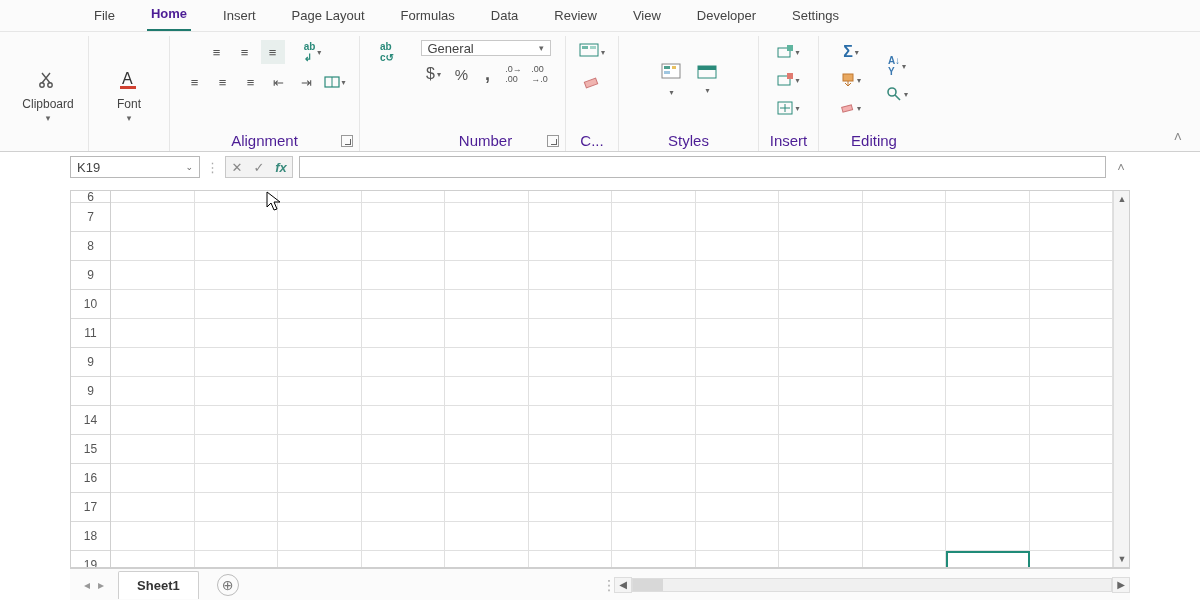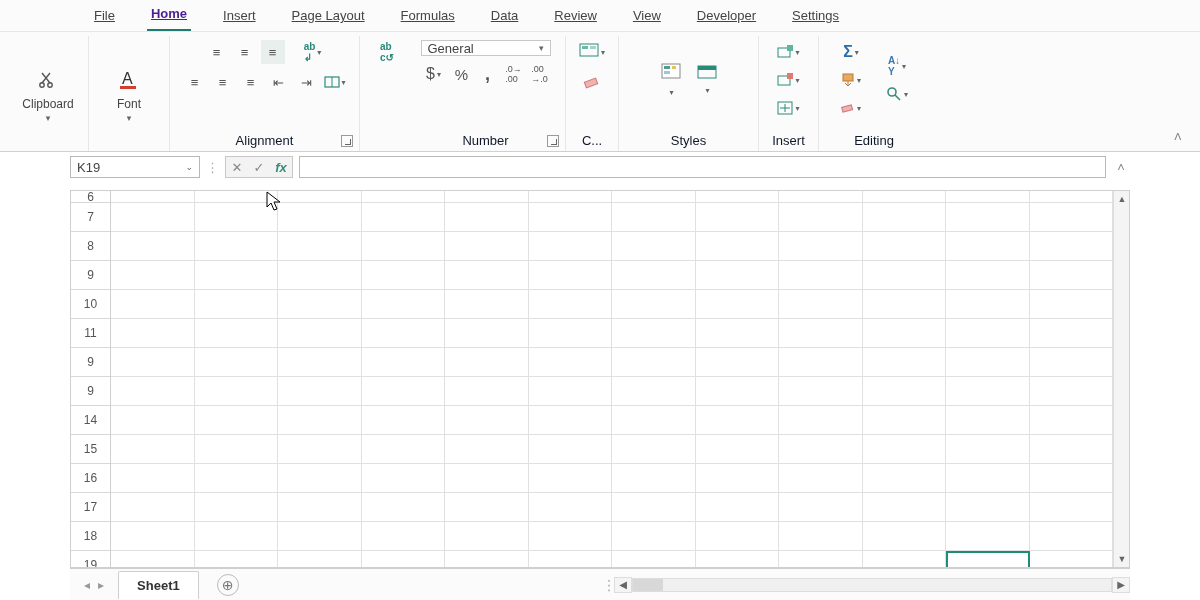--- a/index.html
+++ b/index.html
@@ -1,28 +1,28 @@
 <!DOCTYPE html>
 <html><head>
 <meta charset="utf-8">
 <style>
   * { box-sizing: border-box; margin: 0; padding: 0; font-family: "Segoe UI", Arial, sans-serif; }
   body { width: 1200px; height: 600px; background: #fff; overflow: hidden; color: #444; font-size: 13px; user-select: none; }
 
   
   .tabs { display: flex; align-items: flex-end; height: 32px; padding: 0 0 0 90px; background: #fbfbfb; border-bottom: 1px solid #e6e6e6; gap: 28px; }
-  .tab { padding: 6px 4px 8px 4px; color: #444; cursor: pointer; text-decoration: underline; }
+  .tab { padding: 6px 4px 8px 4px; color: #444; cursor: pointer; }
   .tab.active { color: #4c1d95; font-weight: 600; border-bottom: 2px solid #1f7a6e; }
 
   
   .ribbon { display: flex; align-items: stretch; height: 120px; background: #fbfbfb; border-bottom: 1px solid #d0d0d0; padding: 4px 8px 0 8px; position: relative; }
   .group { display: flex; flex-direction: column; align-items: center; padding: 4px 10px 2px 10px; border-right: 1px solid #e6e6e6; position: relative; }
   .group:last-child { border-right: none; }
   .group-body { display: flex; align-items: center; gap: 6px; flex: 1; }
-  .group-label { font-size: 13px; color: #0f172a; margin-top: 12px; height: 18px; display: flex; align-items: center; gap: 4px; }
+  .group-label { font-size: 15px; color: #4c1d95; margin-top: 12px; height: 18px; display: flex; align-items: center; gap: 4px; }
   .dlg-launch { width: 12px; height: 12px; border: 1px solid #999; position: absolute; right: 6px; bottom: 4px; }
   .dlg-launch::after { content:""; position:absolute; right:1px; bottom:1px; width:5px; height:5px; border-right:1px solid #666; border-bottom:1px solid #666;}
 
   .big-btn { display: flex; flex-direction: column; align-items: center; justify-content: center; width: 60px; height: 74px; border: 1px solid transparent; cursor: pointer; color:#444; }
   .big-btn .ic { width: 28px; height: 28px; display:flex; align-items:center; justify-content:center; margin-bottom:4px; }
   .big-btn .lbl { font-size: 12px; text-align:center; line-height:1.1; }
   .big-btn .caret { font-size:9px; color:#666; margin-top:2px;}
 
   .small-btn { width: 24px; height: 24px; display:flex; align-items:center; justify-content:center; border:1px solid transparent; cursor:pointer; color:#555; font-size:13px;}
   .drop-caret { font-size:8px; color:#666; margin-left:2px;}

